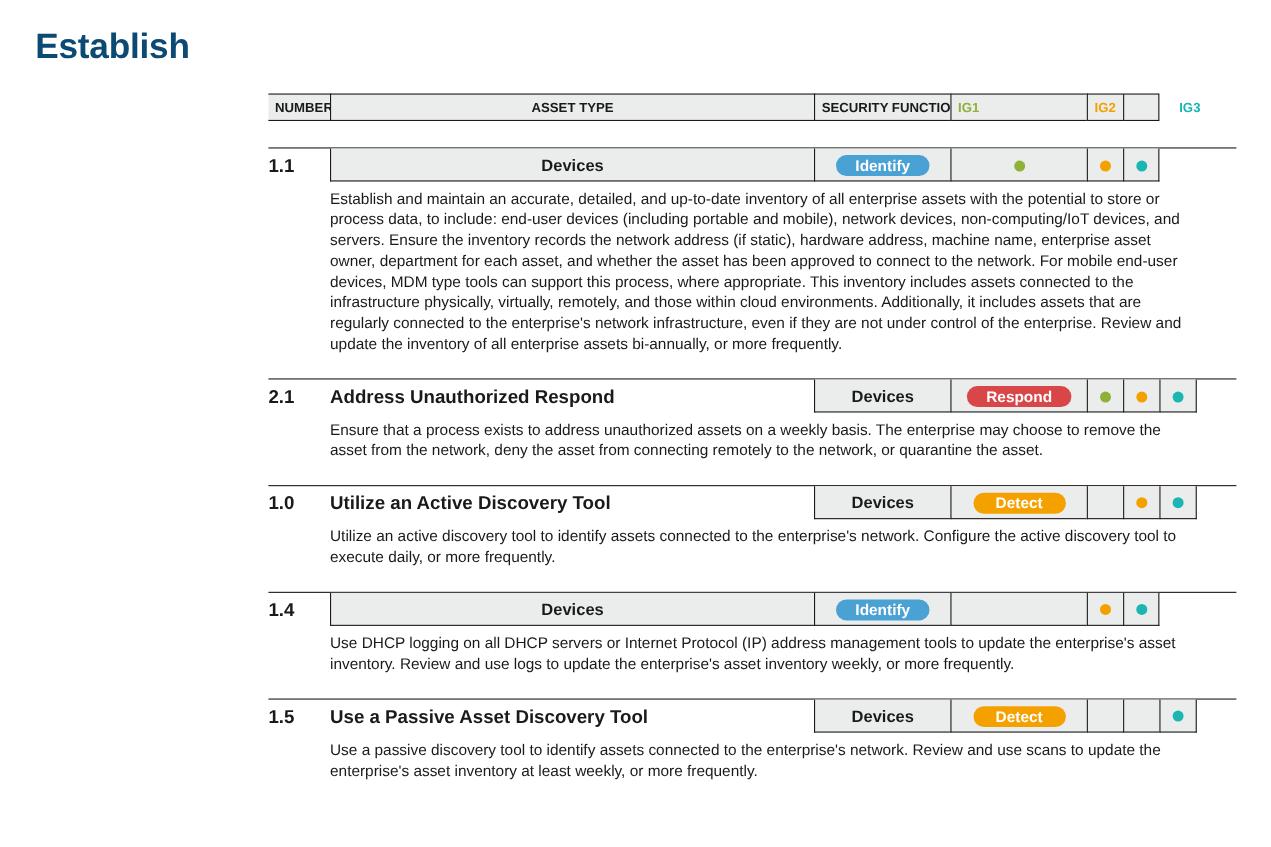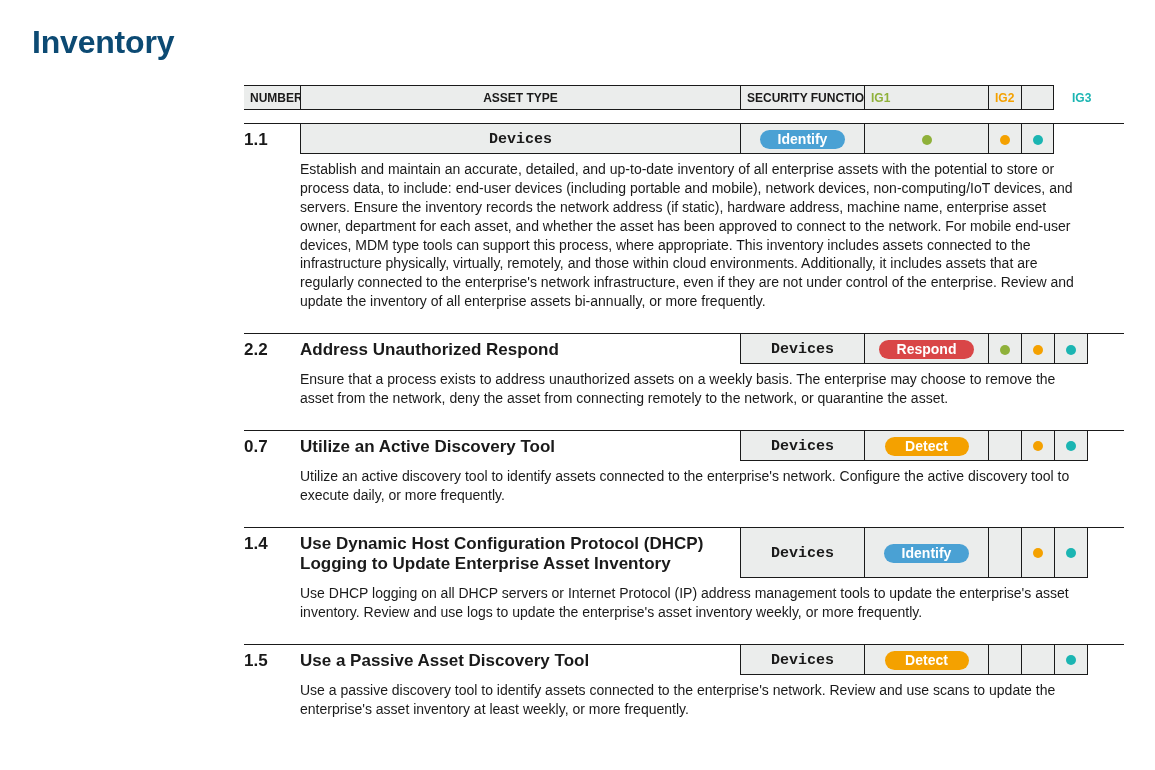--- a/index.html
+++ b/index.html
@@ -69,21 +69,21 @@
   .thead .col-ig:last-child { border-right:1px solid var(--line); }
   .ig-label { font-size:12px; }
   .ig1-h { color: var(--ig1-green); }
   .ig2-h { color: var(--ig2-orange); }
   .ig3-h { color: var(--ig3-teal); margin-left: 44px; }
 
   
   .safeguard {
     margin-top: 22px;
   }
-  .safeguard:first-child { margin-top: 13px; }
+  .safeguard:first-child { margin-top: 24px; }
   .title-row {
     border-top: 1px solid var(--line);
   }
   .title-row > div {
     padding-top: 6px;
     padding-bottom: 4px;
   }
   .col-number-val {
     font-family: "Arial Narrow", Arial, sans-serif;
     font-stretch: condensed;
@@ -102,21 +102,21 @@
   .cell-box {
     border-left: 1px solid var(--line);
     border-bottom: 1px solid var(--line);
     display: flex;
     align-items: center;
     justify-content: center;
   }
   .title-row .cell-box:last-child { border-right: 1px solid var(--line); }
   .asset-box {
     background: var(--grey-bg);
-    font-family: Liberation Mono, monospace;
+    font-family: Liberation Sans, sans-serif;
     font-stretch: condensed;
     font-weight: 700;
     font-size: 15px;
   }
   .func-box {
     background: var(--grey-bg);
   }
   .pill {
     display: inline-block;
     color: #fff;
@@ -144,21 +144,21 @@
   }
   .desc-text {
     font-size: 14px;
     line-height: 1.35;
     padding-right: 40px;
   }
 </style>
 </head>
 <body>
 
-<h1 class="page-title">Inventory</h1>
+<h1 class="page-title">Establish</h1>
 
 <div class="table-wrap">
 
   <div class="thead">
     <div class="row">
       <div class="col-number">NUMBER</div>
       <div class="col-asset">ASSET TYPE</div>
       <div class="col-func">SECURITY FUNCTION</div>
       <div class="col-ig"><span class="ig-label ig1-h">IG1</span></div>
       <div class="col-ig"><span class="ig-label ig2-h">IG2</span></div>
@@ -184,21 +184,21 @@
             <span class="dot" style="background: rgb(27, 181, 178);"></span>
           </div>
         </div>
         <div class="desc-row">
           <div></div>
           <div class="desc-text">Establish and maintain an accurate, detailed, and up-to-date inventory of all enterprise assets with the potential to store or process data, to include: end-user devices (including portable and mobile), network devices, non-computing/IoT devices, and servers. Ensure the inventory records the network address (if static), hardware address, machine name, enterprise asset owner, department for each asset, and whether the asset has been approved to connect to the network. For mobile end-user devices, MDM type tools can support this process, where appropriate. This inventory includes assets connected to the infrastructure physically, virtually, remotely, and those within cloud environments. Additionally, it includes assets that are regularly connected to the enterprise's network infrastructure, even if they are not under control of the enterprise. Review and update the inventory of all enterprise assets bi-annually, or more frequently.</div>
         </div>
       </div>
       <div class="safeguard">
         <div class="row title-row">
-          <div class="col-number-val">2.2</div>
+          <div class="col-number-val">2.1</div>
           <div class="col-title-val">Address Unauthorized Respond</div>
           <div class="cell-box asset-box">Devices</div>
           <div class="cell-box func-box">
             <span class="pill" style="background: rgb(217, 70, 71);">Respond</span>
           </div>
           <div class="cell-box ig-box">
             <span class="dot" style="background: rgb(143, 177, 58);"></span>
           </div>
           <div class="cell-box ig-box">
             <span class="dot" style="background: rgb(244, 161, 0);"></span>
@@ -207,21 +207,21 @@
             <span class="dot" style="background: rgb(27, 181, 178);"></span>
           </div>
         </div>
         <div class="desc-row">
           <div></div>
           <div class="desc-text">Ensure that a process exists to address unauthorized assets on a weekly basis. The enterprise may choose to remove the asset from the network, deny the asset from connecting remotely to the network, or quarantine the asset.</div>
         </div>
       </div>
       <div class="safeguard">
         <div class="row title-row">
-          <div class="col-number-val">0.7</div>
+          <div class="col-number-val">1.0</div>
           <div class="col-title-val">Utilize an Active Discovery Tool</div>
           <div class="cell-box asset-box">Devices</div>
           <div class="cell-box func-box">
             <span class="pill" style="background: rgb(244, 161, 0);">Detect</span>
           </div>
           <div class="cell-box ig-box"></div>
           <div class="cell-box ig-box">
             <span class="dot" style="background: rgb(244, 161, 0);"></span>
           </div>
           <div class="cell-box ig-box">
@@ -229,21 +229,20 @@
           </div>
         </div>
         <div class="desc-row">
           <div></div>
           <div class="desc-text">Utilize an active discovery tool to identify assets connected to the enterprise's network. Configure the active discovery tool to execute daily, or more frequently.</div>
         </div>
       </div>
       <div class="safeguard">
         <div class="row title-row">
           <div class="col-number-val">1.4</div>
-          <div class="col-title-val">Use Dynamic Host Configuration Protocol (DHCP) Logging to Update Enterprise Asset Inventory</div>
           <div class="cell-box asset-box">Devices</div>
           <div class="cell-box func-box">
             <span class="pill" style="background: rgb(74, 161, 212);">Identify</span>
           </div>
           <div class="cell-box ig-box"></div>
           <div class="cell-box ig-box">
             <span class="dot" style="background: rgb(244, 161, 0);"></span>
           </div>
           <div class="cell-box ig-box">
             <span class="dot" style="background: rgb(27, 181, 178);"></span>

